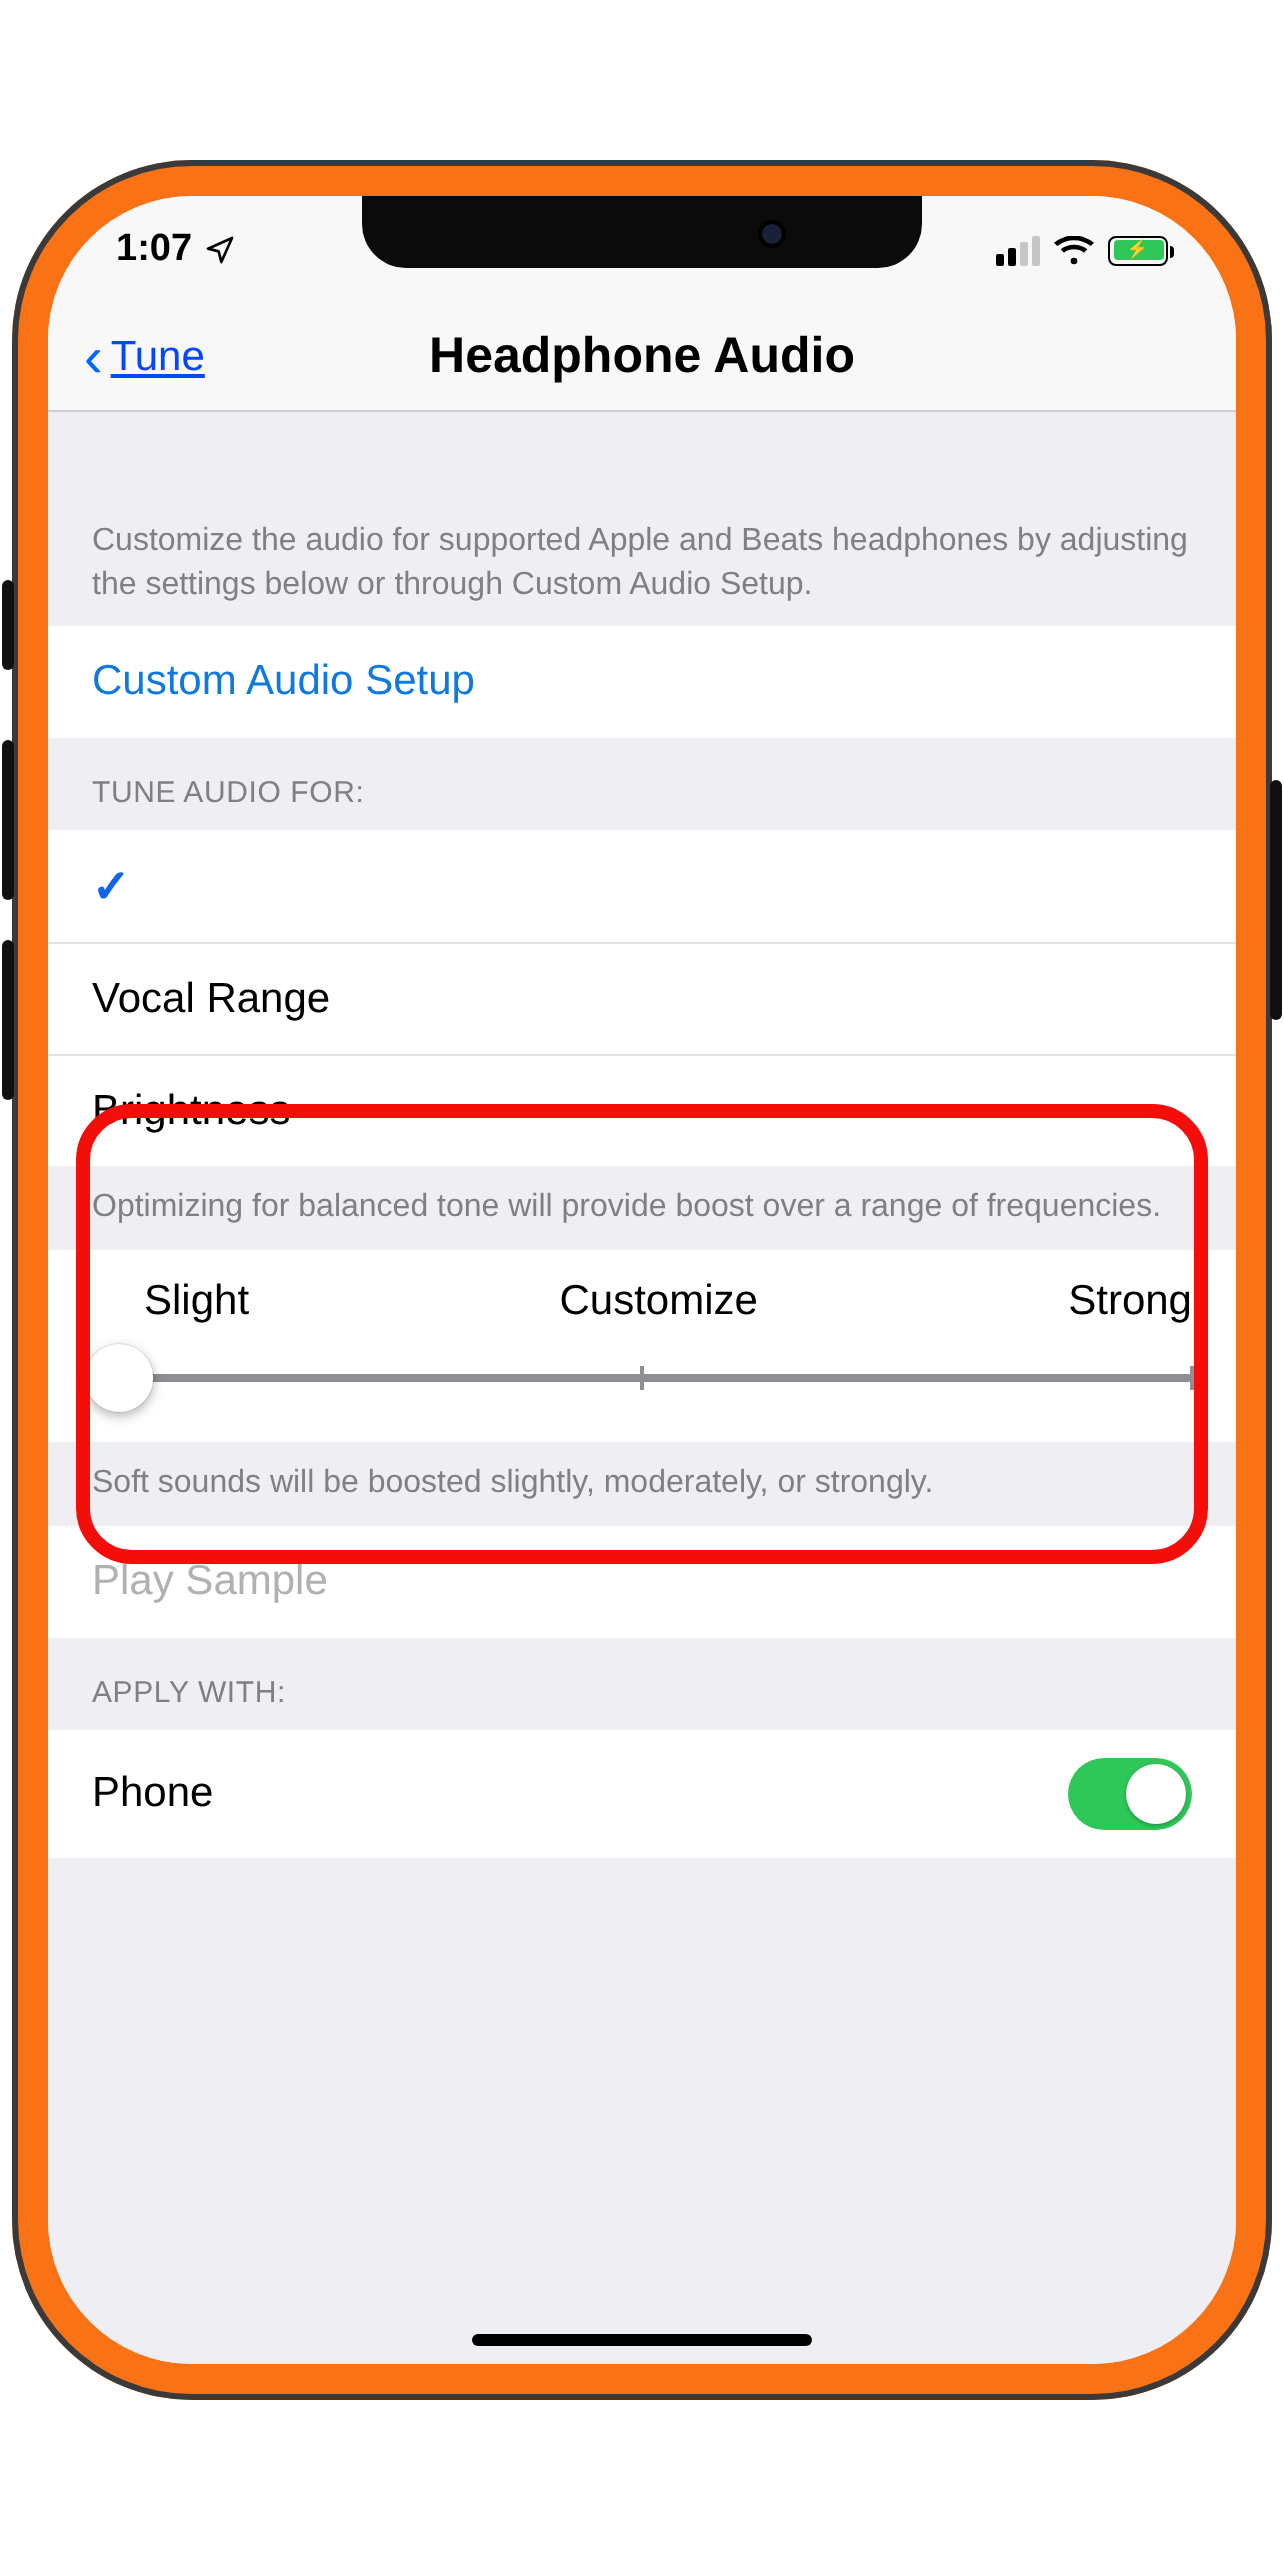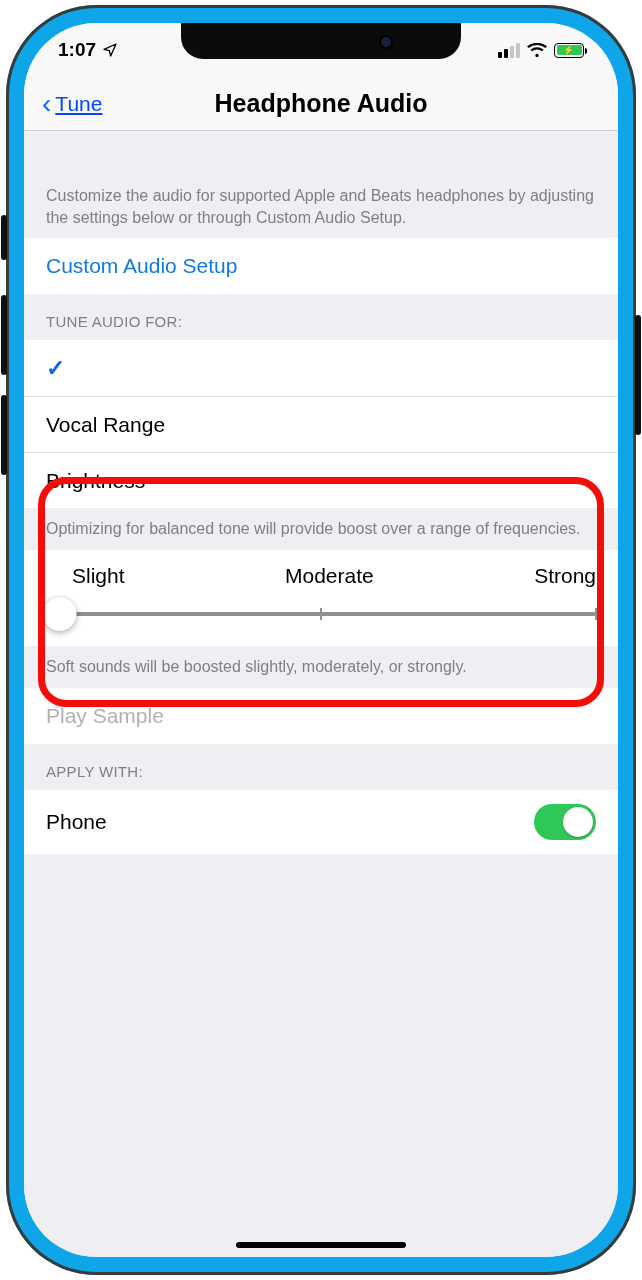--- a/index.html
+++ b/index.html
@@ -5,22 +5,22 @@
   * { box-sizing: border-box; margin: 0; padding: 0; }
   html, body { width: 642px; height: 1280px; }
   body {
     font-family: -apple-system, "Helvetica Neue", Helvetica, Arial, sans-serif;
     background: #fff;
     display: flex; justify-content: center; align-items: center;
   }
 
   
   .device {
-    width: 630px; height: 1270px;
-    background: #0ea5e9; border-radius: 90px; padding: 18px;
+    width: 630px; height: 1120px;
+    background: #f97316; border-radius: 90px; padding: 18px;
     position: relative;
     box-shadow: inset 0 0 0 3px #3a3a3a;
   }
   .side-btn { position: absolute; background: #101010; border-radius: 4px; }
   .side-btn.l1 { left: -5px; top: 210px; width: 6px; height: 45px; }
   .side-btn.l2 { left: -5px; top: 290px; width: 6px; height: 80px; }
   .side-btn.l3 { left: -5px; top: 390px; width: 6px; height: 80px; }
   .side-btn.r1 { right: -5px; top: 310px; width: 6px; height: 120px; }
 
   .screen {
@@ -197,21 +197,21 @@
         </div>
         <div class="row">
           <span>Brightness</span>
         </div>
       </div>
       <div class="footer-text">Optimizing for balanced tone will provide boost over a range of frequencies.</div>
 
       <div class="slider-group">
         <div class="slider-labels">
           <span>Slight</span>
-          <span>Moderate</span>
+          <span>Customize</span>
           <span>Strong</span>
         </div>
         <div class="slider-track">
           <div class="line"></div>
           <div class="tick mid"></div>
           <div class="tick end"></div>
           <div class="thumb"></div>
         </div>
       </div>
       <div class="footer-text">Soft sounds will be boosted slightly, moderately, or strongly.</div>

